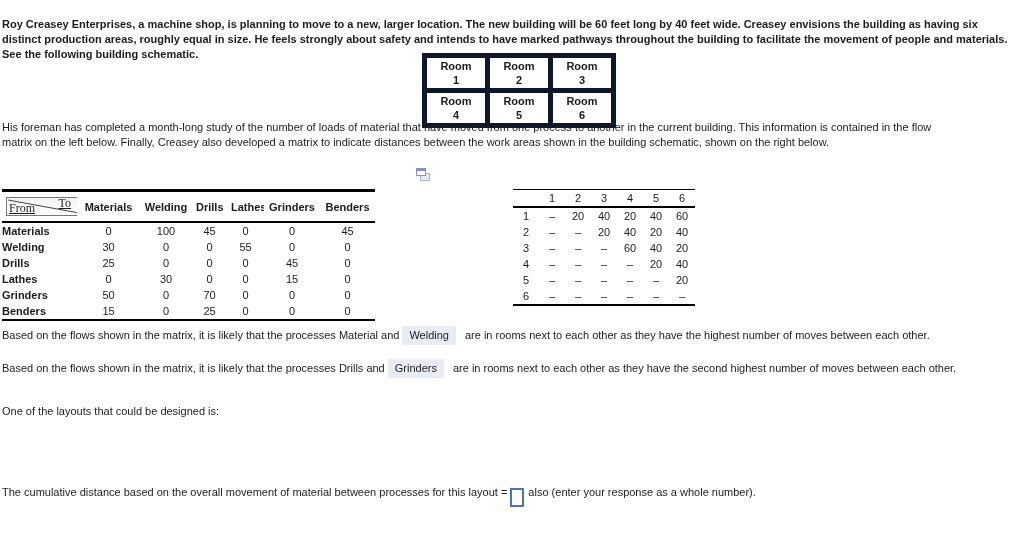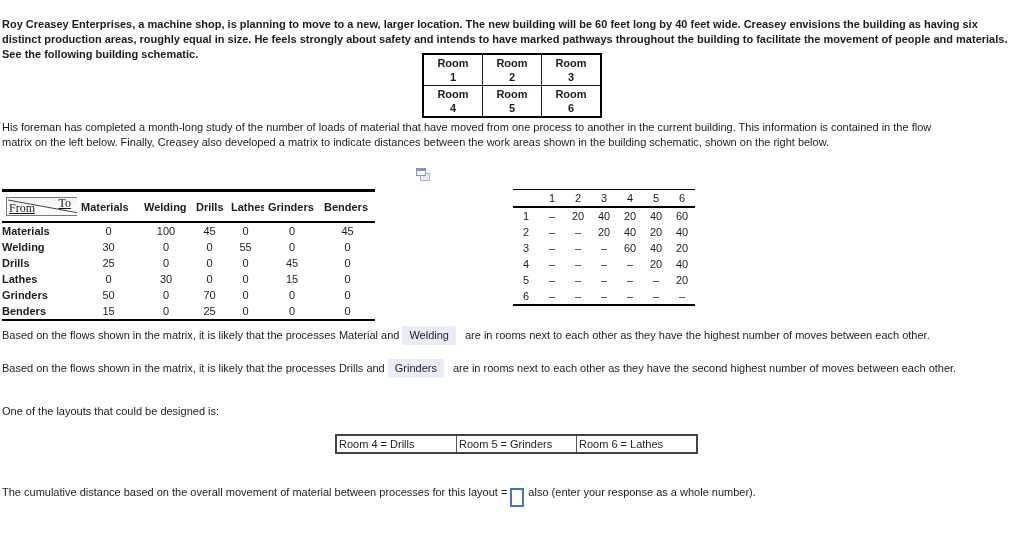--- a/index.html
+++ b/index.html
@@ -8,38 +8,38 @@
     background:#ffffff; color:#1c1c1c;
     font-family:"Liberation Sans", sans-serif; font-size:11px;
   }
   .para { position:absolute; left:2px; width:1014px; line-height:15px; white-space:pre-line; }
   #intro { top:17px;font-weight:bold; }
   #study { top:120px; }
 
   
   .schematic-table { position:absolute; left:422px; top:53px; border-collapse:collapse; border:2px solid #000; }
   .schematic-table td {
-    border:1px solid #0f172a; width:58px; height:30px; text-align:center; vertical-align:middle;
+    border:5px solid #0f172a; width:58px; height:30px; text-align:center; vertical-align:middle;
     font-weight:bold; line-height:14px; white-space:pre-line; padding:0;
   }
 
   
   .copy-icon { position:absolute; left:416px; top:168px; width:14px; height:13px; cursor:pointer; }
   .ci-back { position:absolute; right:0; bottom:0; width:8px; height:6px; border:1px solid #aab3d9; background:#e4e8f4; }
   .ci-front { position:absolute; left:0; top:0; width:8px; height:6px; border:1px solid #8691c9; background:#fff; }
   .ci-front::before { content:""; position:absolute; left:0; top:0; right:0; height:2px; background:#8691c9; }
 
   
   .flow-table {
     position:absolute; left:2px; top:189px; width:373px; table-layout:fixed;
     border-collapse:collapse; border-top:3px solid #000; border-bottom:2px solid #000;
     font-size:11px;
   }
   .flow-table thead { border-bottom:2px solid #000; }
-  .flow-table th { font-weight:bold; text-align:left; height:19px; padding:4px; overflow:hidden; }
+  .flow-table th { font-weight:bold; text-align:center; height:19px; padding:4px; overflow:hidden; }
   .flow-table td { text-align:center; height:16px; line-height:16px; padding:0; }
   .flow-table td:first-child { text-align:left; font-weight:bold; }
   .fc1{width:75px}.fc2{width:63px}.fc3{width:52px}.fc4{width:35px}.fc5{width:37px}.fc6{width:56px}.fc7{width:55px}
   .fromto {
     position:relative; display:block; width:73px; height:17px; margin:1px 0 1px 0;
     border:1px solid #777; background:linear-gradient(#f3f3f3,#ffffff);
     font-family:"Liberation Serif", serif; font-weight:normal; font-size:12px;
   }
   .fromto .from { position:absolute; left:2px; bottom:-1px; text-decoration:underline; }
   .fromto .to { position:absolute; right:9px; top:-2px; text-decoration:underline; }
@@ -282,21 +282,16 @@
 </table>
 
 <div class="qa" id="qa1"><span>Based on the flows shown in the matrix, it is likely that the processes Material and</span><span class="answer-chip">Welding</span><span>are in rooms next to each other as they have the highest number of moves between each other.</span></div>
 
 <div class="qa" id="qa2"><span>Based on the flows shown in the matrix, it is likely that the processes Drills and</span><span class="answer-chip">Grinders</span><span>are in rooms next to each other as they have the second highest number of moves between each other.</span></div>
 
 <div id="layouts-line">One of the layouts that could be designed is:</div>
 
 <table class="layout-table">
   <tbody>
-      <tr>
-        <td>Room 4 = Drills</td>
-        <td>Room 5 = Grinders</td>
-        <td>Room 6 = Lathes</td>
-      </tr>
     </tbody>
 </table>
 
 <div id="final-line"><span>The cumulative distance based on the overall movement of material between processes for this layout =</span><input type="text" class="answer-input" value="" style=""><span>also</span> <span class="italic">(enter your response as a whole number).</span></div>
 
 </body></html>

